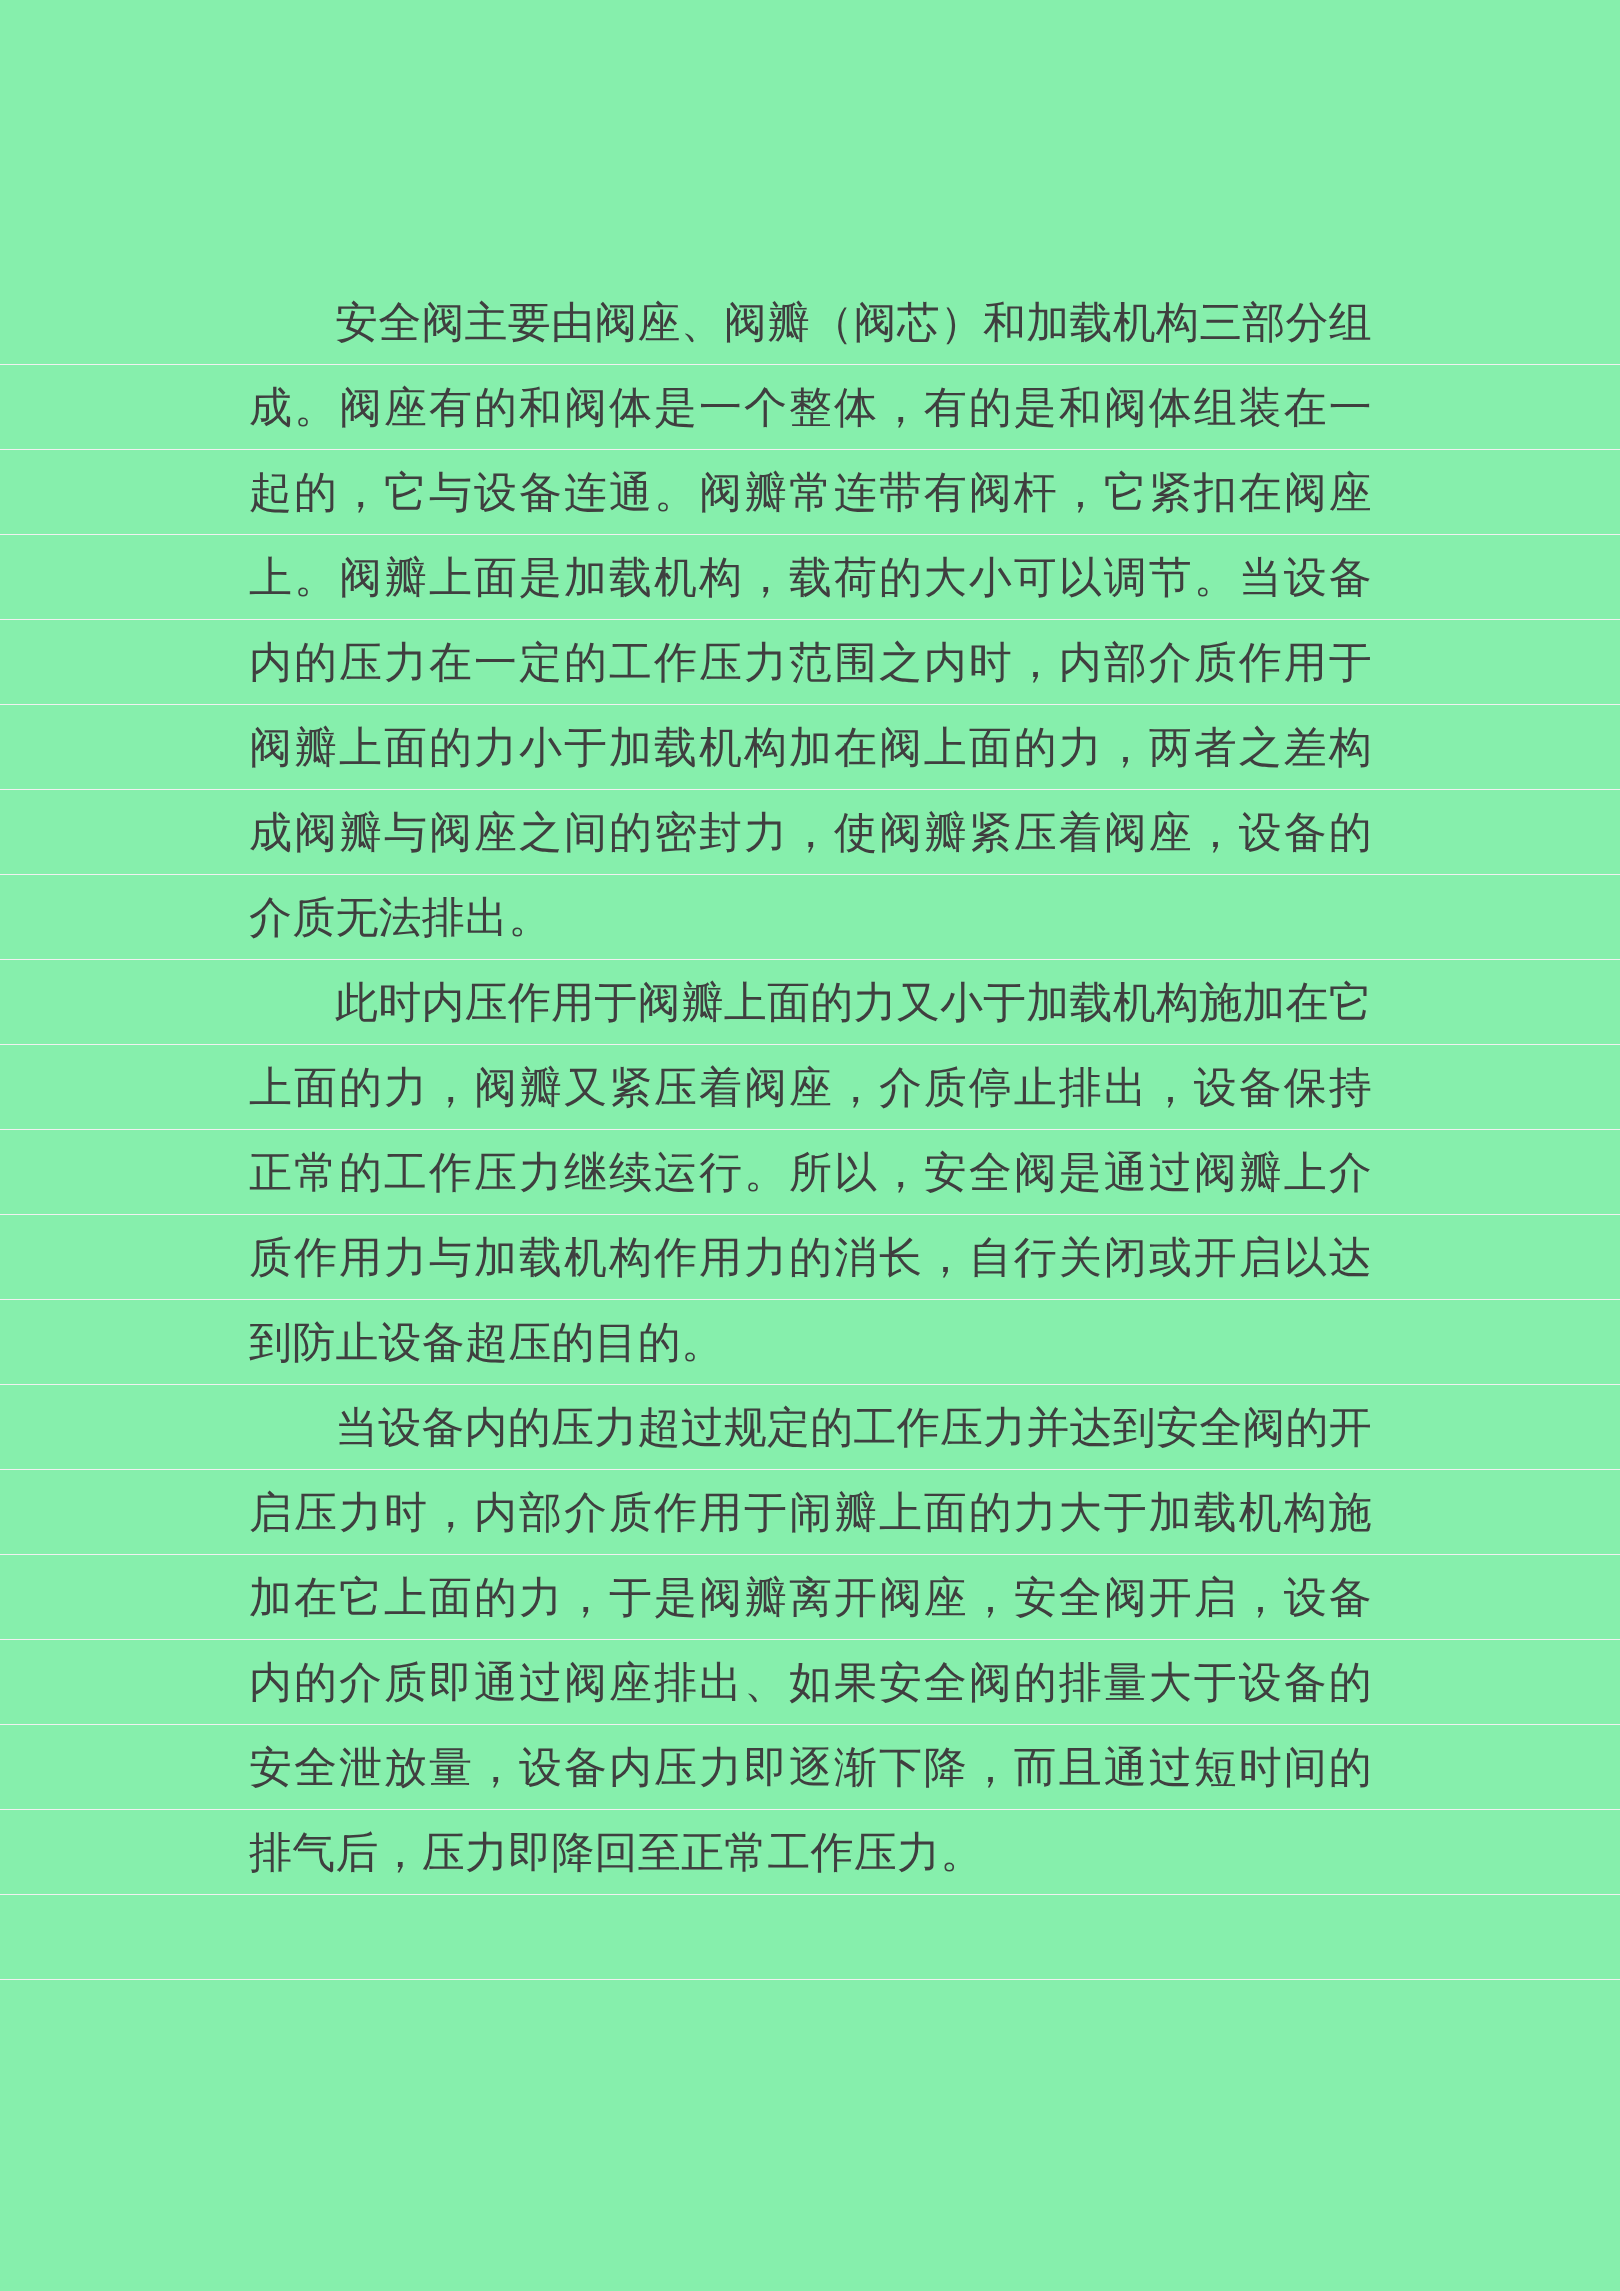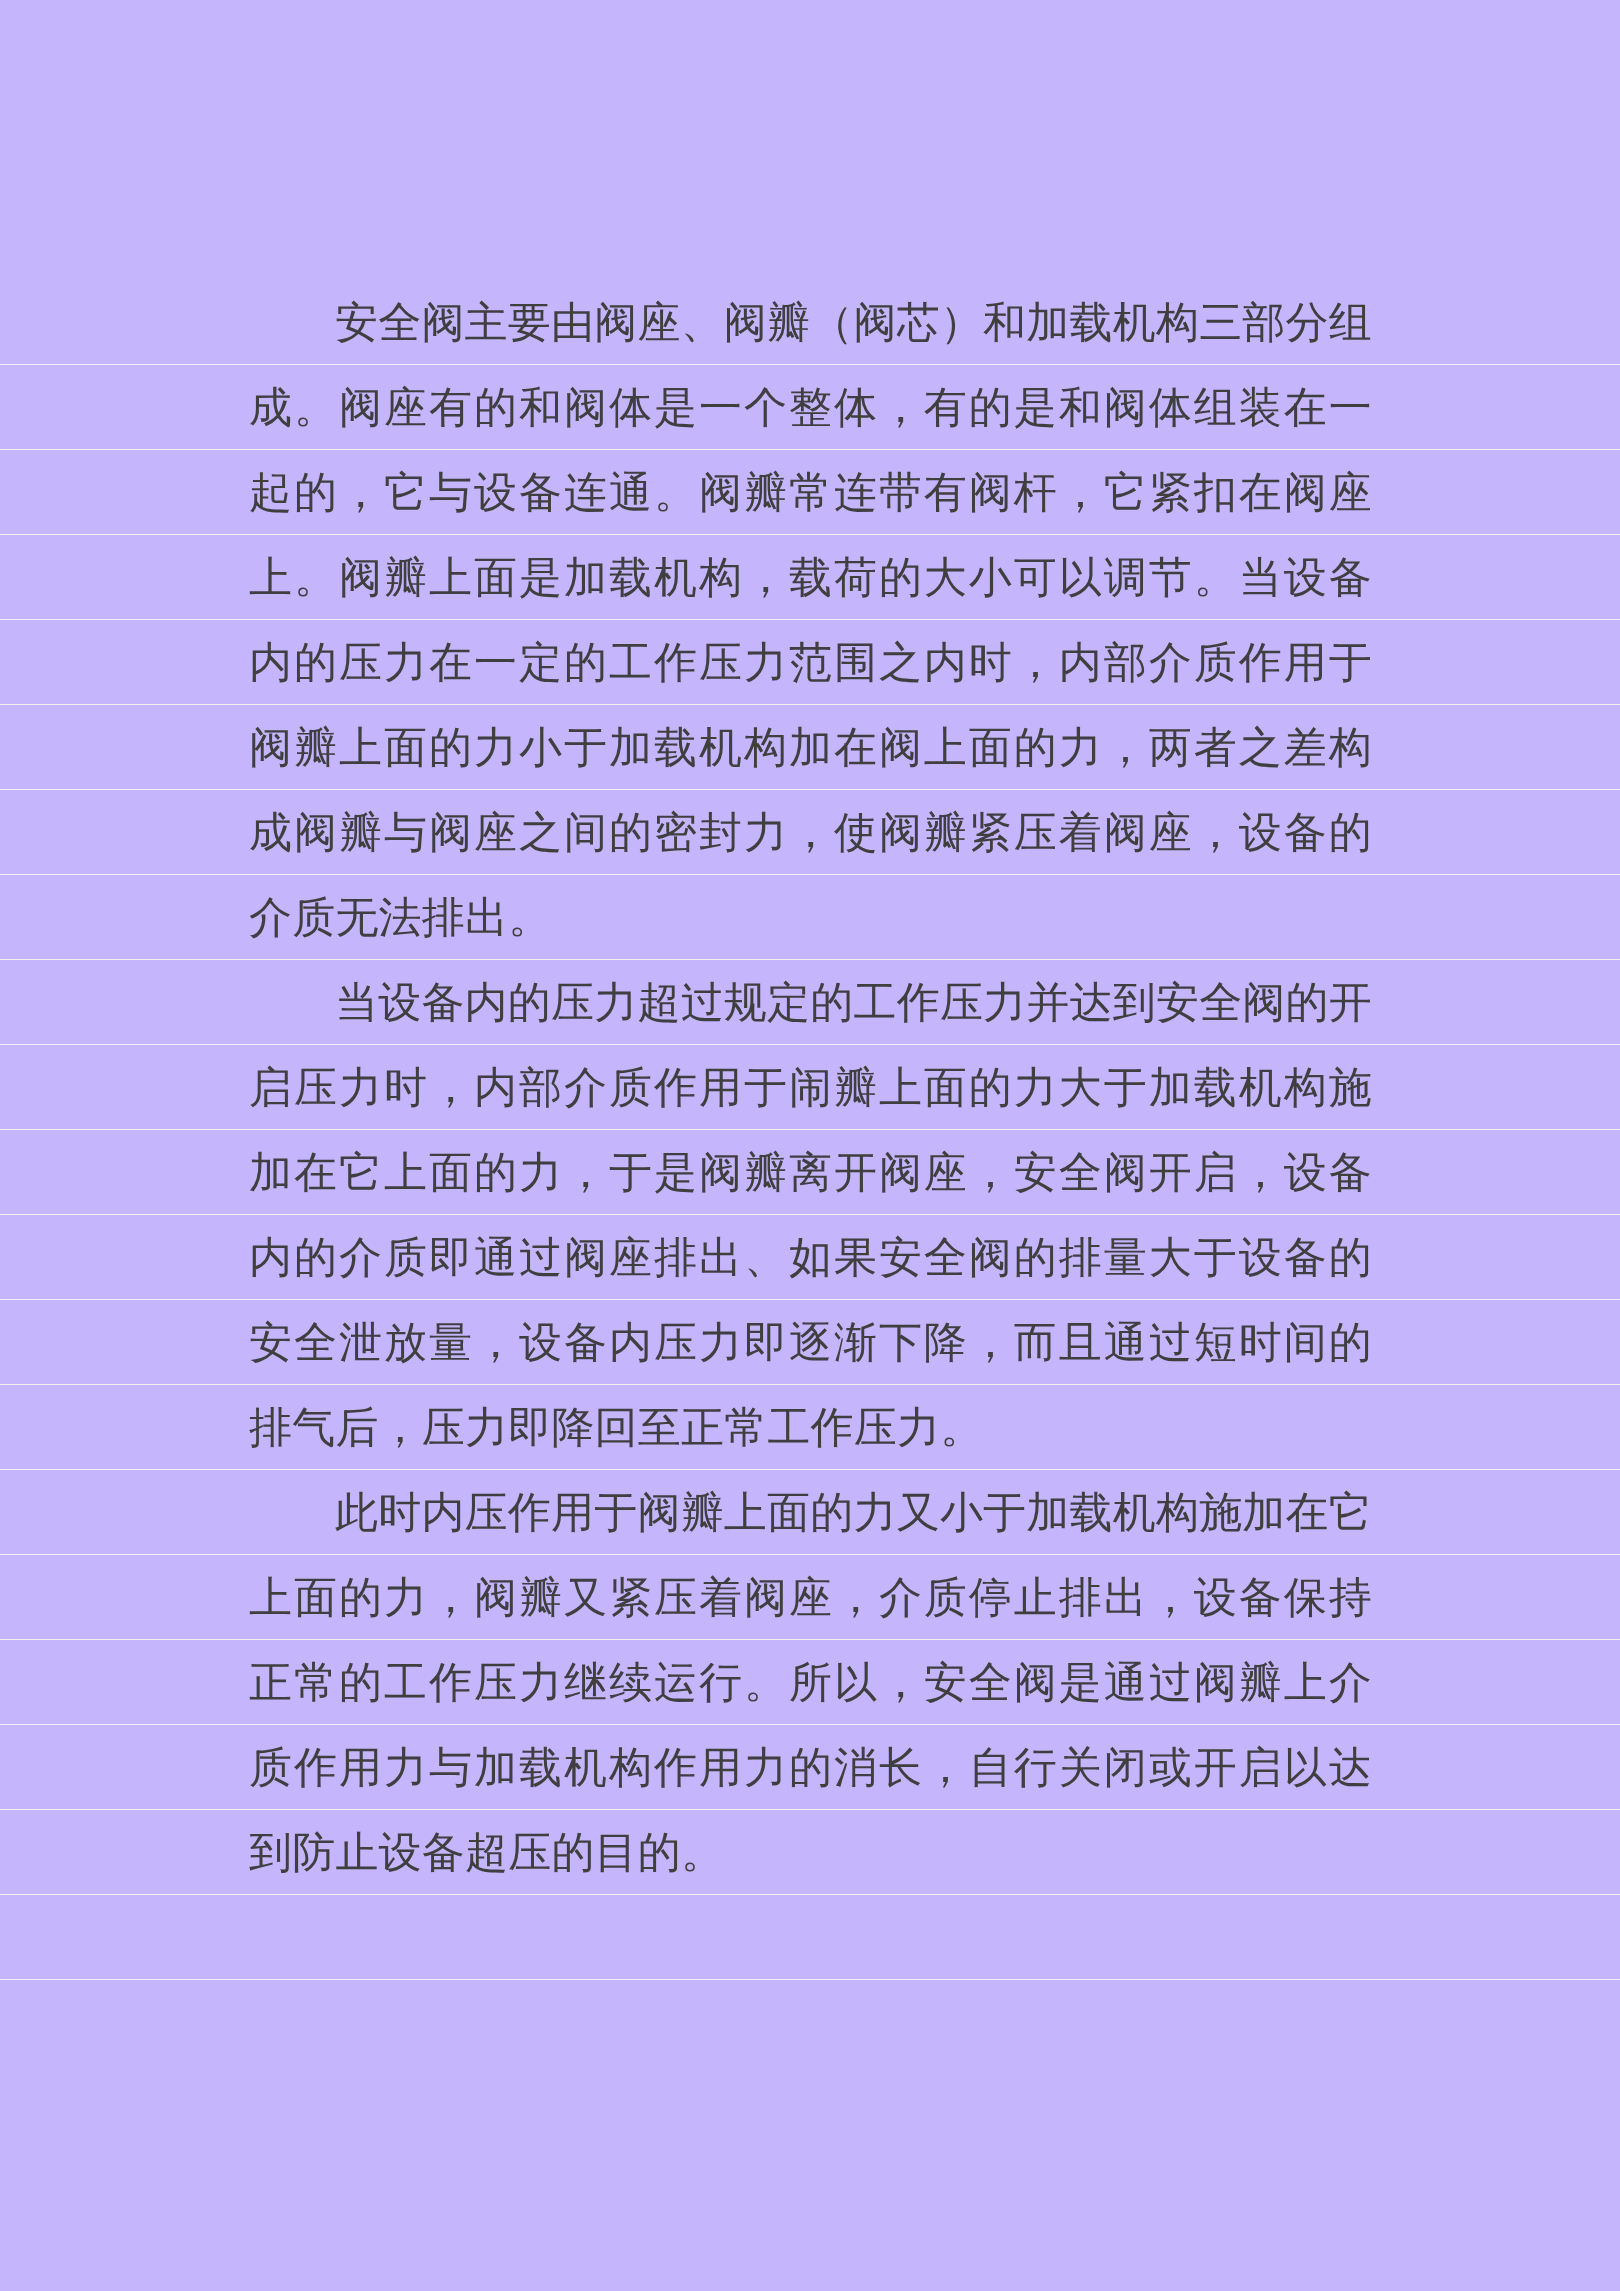--- a/index.html
+++ b/index.html
@@ -4,21 +4,21 @@
 <style>
   html, body {
     margin: 0;
     padding: 0;
     background: #ffffff;
   }
   .page {
     position: relative;
     width: 1620px;
     height: 2292px;
-    background: #c4b5fd;
+    background: #86efac;
     overflow: hidden;
     font-family: "Liberation Serif", "DejaVu Serif", serif;
   }
   
   .ruling {
     position: absolute;
     left: 0;
     top: 280px;
     width: 100%;
     height: 1783px;
@@ -50,17 +50,17 @@
     word-break: break-all;
   }
 </style>
 </head>
 <body>
 
 <div class="page">
   <div class="ruling"></div>
   <div class="textblock">
     <p>安全阀主要由阀座、阀瓣（阀芯）和加载机构三部分组成。阀座有的和阀体是一个整体，有的是和阀体组装在一起的，它与设备连通。阀瓣常连带有阀杆，它紧扣在阀座上。阀瓣上面是加载机构，载荷的大小可以调节。当设备内的压力在一定的工作压力范围之内时，内部介质作用于阀瓣上面的力小于加载机构加在阀上面的力，两者之差构成阀瓣与阀座之间的密封力，使阀瓣紧压着阀座，设备的介质无法排出。</p>
+    <p>此时内压作用于阀瓣上面的力又小于加载机构施加在它上面的力，阀瓣又紧压着阀座，介质停止排出，设备保持正常的工作压力继续运行。所以，安全阀是通过阀瓣上介质作用力与加载机构作用力的消长，自行关闭或开启以达到防止设备超压的目的。</p>
     <p>当设备内的压力超过规定的工作压力并达到安全阀的开启压力时，内部介质作用于闹瓣上面的力大于加载机构施加在它上面的力，于是阀瓣离开阀座，安全阀开启，设备内的介质即通过阀座排出、如果安全阀的排量大于设备的安全泄放量，设备内压力即逐渐下降，而且通过短时间的排气后，压力即降回至正常工作压力。</p>
-    <p>此时内压作用于阀瓣上面的力又小于加载机构施加在它上面的力，阀瓣又紧压着阀座，介质停止排出，设备保持正常的工作压力继续运行。所以，安全阀是通过阀瓣上介质作用力与加载机构作用力的消长，自行关闭或开启以达到防止设备超压的目的。</p>
   </div>
 </div>
 
 
 </body></html>

